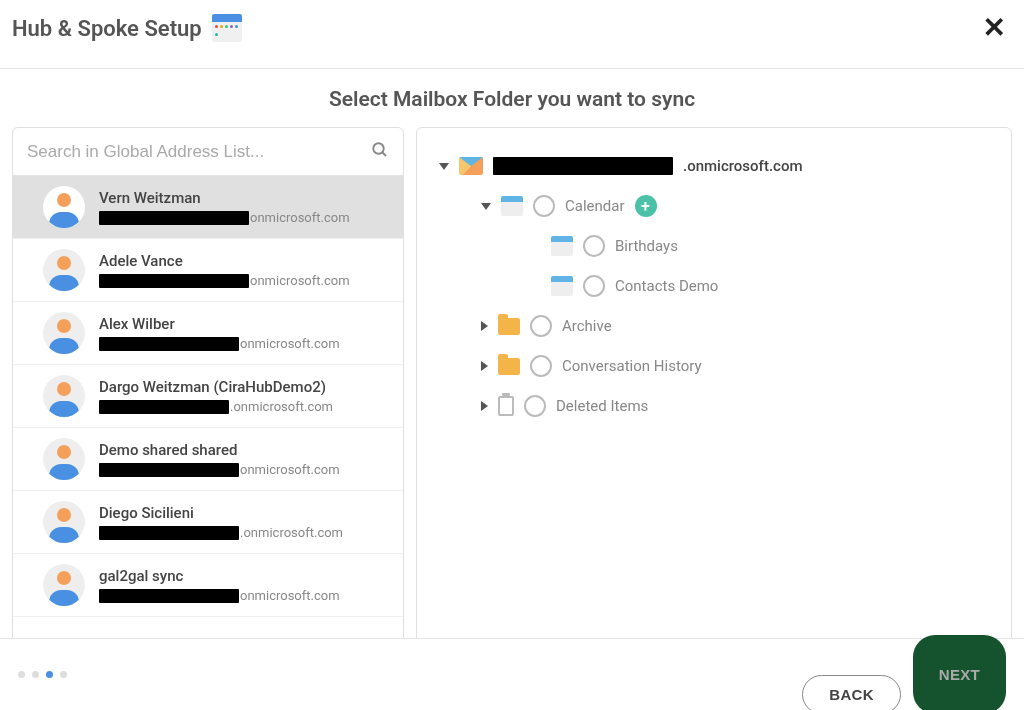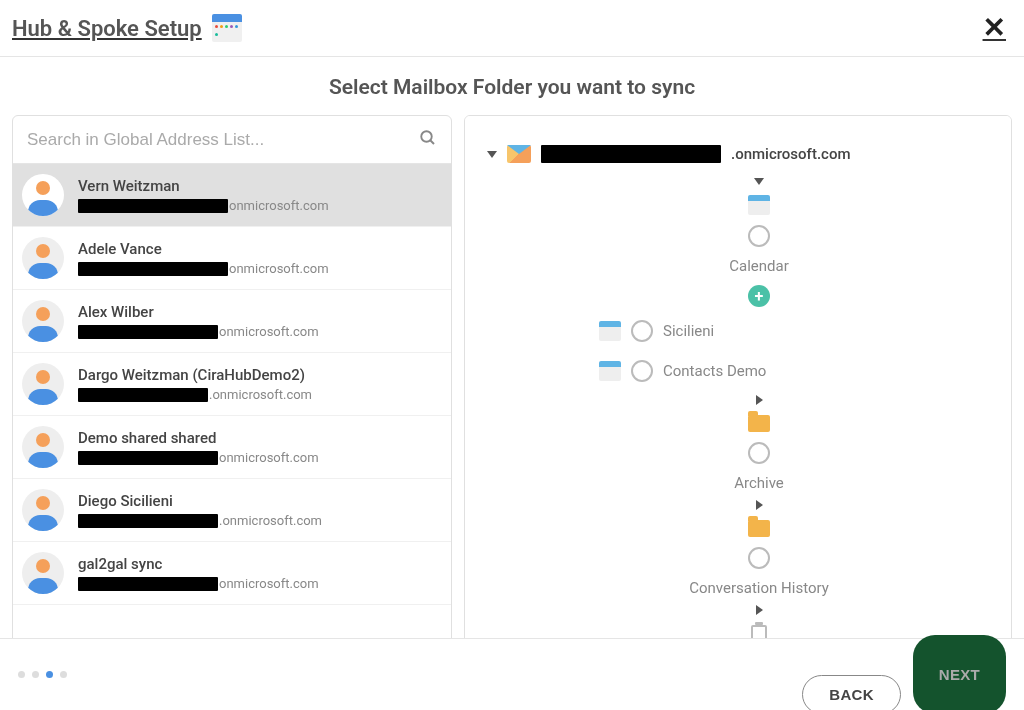--- a/index.html
+++ b/index.html
@@ -8,23 +8,22 @@
   background: #fff;
   width: 1024px;
   height: 710px;
   overflow: hidden;
   color: #333;
 }
 .header {
   display: flex;
   align-items: flex-end;
   justify-content: space-between;
-  padding: 14px 18px 14px 12px;
+  padding: 14px 18px 26px 12px;
   border-bottom: 1px solid #e5e5e5;
-  text-decoration: underline;
 }
 .header-left { display: flex; align-items: center; gap: 10px; }
 .header-title { font-size: 22px; font-weight: 600; color: #555; }
 .calendar-icon-big {
   width: 30px; height: 28px; position: relative;
 }
 .calendar-icon-big .bar {
   position: absolute; top: 0; left: 0; right: 0; height: 8px;
   background: #4a90e2; border-radius: 2px 2px 0 0;
 }
@@ -41,36 +40,36 @@
   padding: 18px 0 16px;
 }
 .main {
   display: flex; gap: 12px; padding: 0 12px;
   height: 530px;
 }
 .panel {
   background: #fff; border: 1px solid #e0e0e0; border-radius: 6px;
   display: flex; flex-direction: column; overflow: hidden;
 }
-.panel-left { width: 440px; }
+.panel-left { width: 392px; }
 .panel-right { flex: 1; padding: 18px 22px; overflow-y: auto; }
 .search-wrap {
   display: flex; align-items: center; border-bottom: 1px solid #e5e5e5;
   padding: 0 14px; height: 48px;
 }
 .search-input {
   flex: 1; border: none; outline: none; font-size: 17px; color: #888;
   background: transparent;
 }
 .search-input::placeholder { color: #aaa; }
 .search-icon { font-size: 18px; color: #888; }
 .user-list { flex: 1; overflow-y: auto; }
 .user-item {
   display: flex; align-items: center; gap: 14px;
-  padding: 10px 9px; border-bottom: 1px solid #f0f0f0;
+  padding: 10px 30px; border-bottom: 1px solid #f0f0f0;
   cursor: pointer;
 }
 .user-item.selected { background: #e0e0e0; }
 .avatar {
   width: 42px; height: 42px; border-radius: 50%;
   background: #eee; position: relative; overflow: hidden; flex-shrink: 0;
 }
 .avatar .head { position:absolute; top:7px; left:50%; transform:translateX(-50%); width:14px; height:14px; border-radius:50%; background:#f5a05a; }
 .avatar .body { position:absolute; bottom:-6px; left:50%; transform:translateX(-50%); width:30px; height:22px; border-radius:12px 12px 0 0; background:#4a90e2; }
 .avatar.big .head { background:#f5a05a; }
@@ -107,21 +106,21 @@
 .contacts-icon::after{content:"";position:absolute;left:3px;top:3px;width:7px;height:7px;border-radius:50%;background:#5fb4e5;}
 .trash-icon { width:16px; height:20px; border:2px solid #bbb; border-radius:2px; position:relative; }
 .trash-icon::before{content:"";position:absolute;top:-5px;left:2px;right:2px;height:3px;background:#bbb;border-radius:1px;}
 .radio-circle {
   width:22px; height:22px; border:2.5px solid #bbb; border-radius:50%; cursor:pointer; flex-shrink:0;
 }
 .plus-badge {
   width:22px; height:22px; border-radius:50%; background:#4bc1a7; color:#fff;
   display:flex; align-items:center; justify-content:center; font-size:16px; font-weight:600; cursor:pointer;
 }
-.indent-1 { padding-left: 42px; flex-direction: column; }
+.indent-1 { padding-left: 42px; }
 .indent-2 { padding-left: 92px; }
 .footer {
   position: absolute; bottom: 0; left: 0; right: 0;
   height: 72px; border-top: 1px solid #e5e5e5;
   display:flex; align-items:center; justify-content:space-between;
   padding: 0 18px; background:#fff;
 }
 .step-dots { display:flex; gap:7px; }
 .step-dot { width:7px; height:7px; border-radius:50%; background:#ddd; }
 .step-dot.active { background:#4a90e2; }
@@ -283,21 +282,21 @@
         <span class="plus-badge">+</span>
       </div>
 
       <div class="tree-row indent-2">
         <span class="caret-spacer"></span>
         <span class="cal-icon">
             <span class="t"></span>
             <span class="b"></span>
           </span>
         <span class="radio-circle"></span>
-        <span>Sicilieni</span>
+        <span>Birthdays</span>
       </div>
       <div class="tree-row indent-2">
         <span class="caret-spacer"></span>
         <span class="cal-icon">
             <span class="t"></span>
             <span class="b"></span>
           </span>
         <span class="radio-circle"></span>
         <span>Contacts Demo</span>
       </div>

